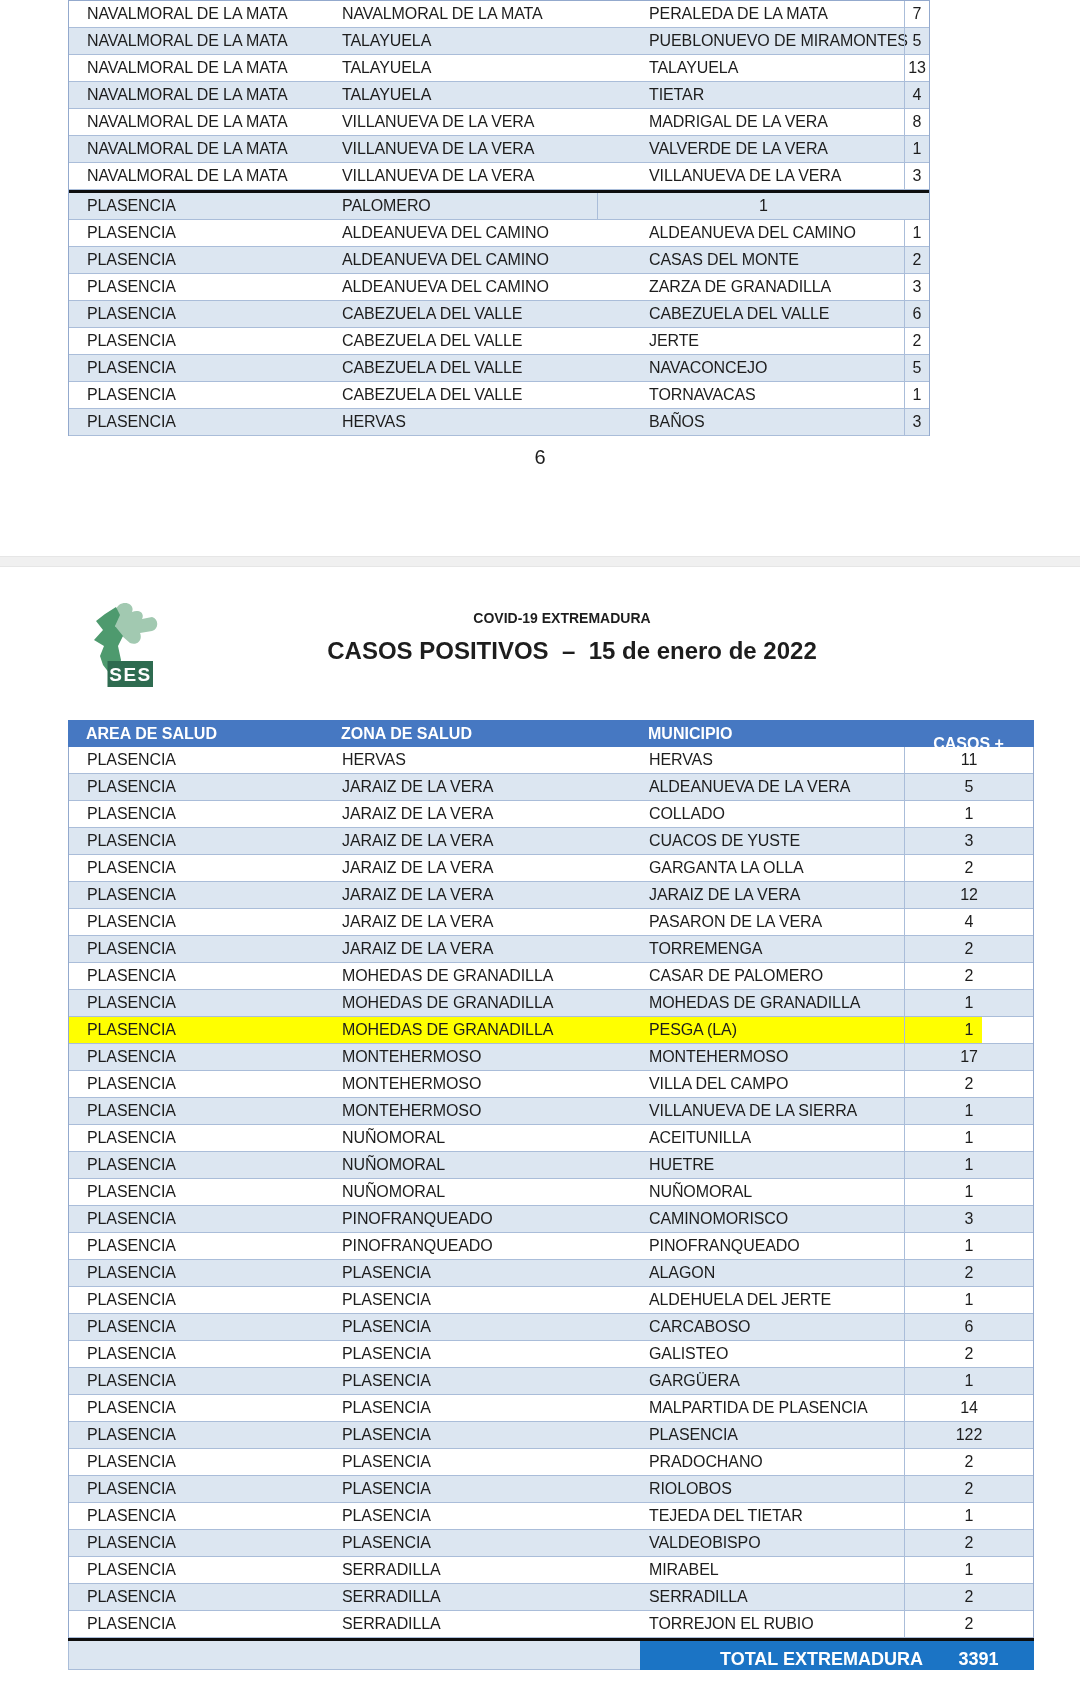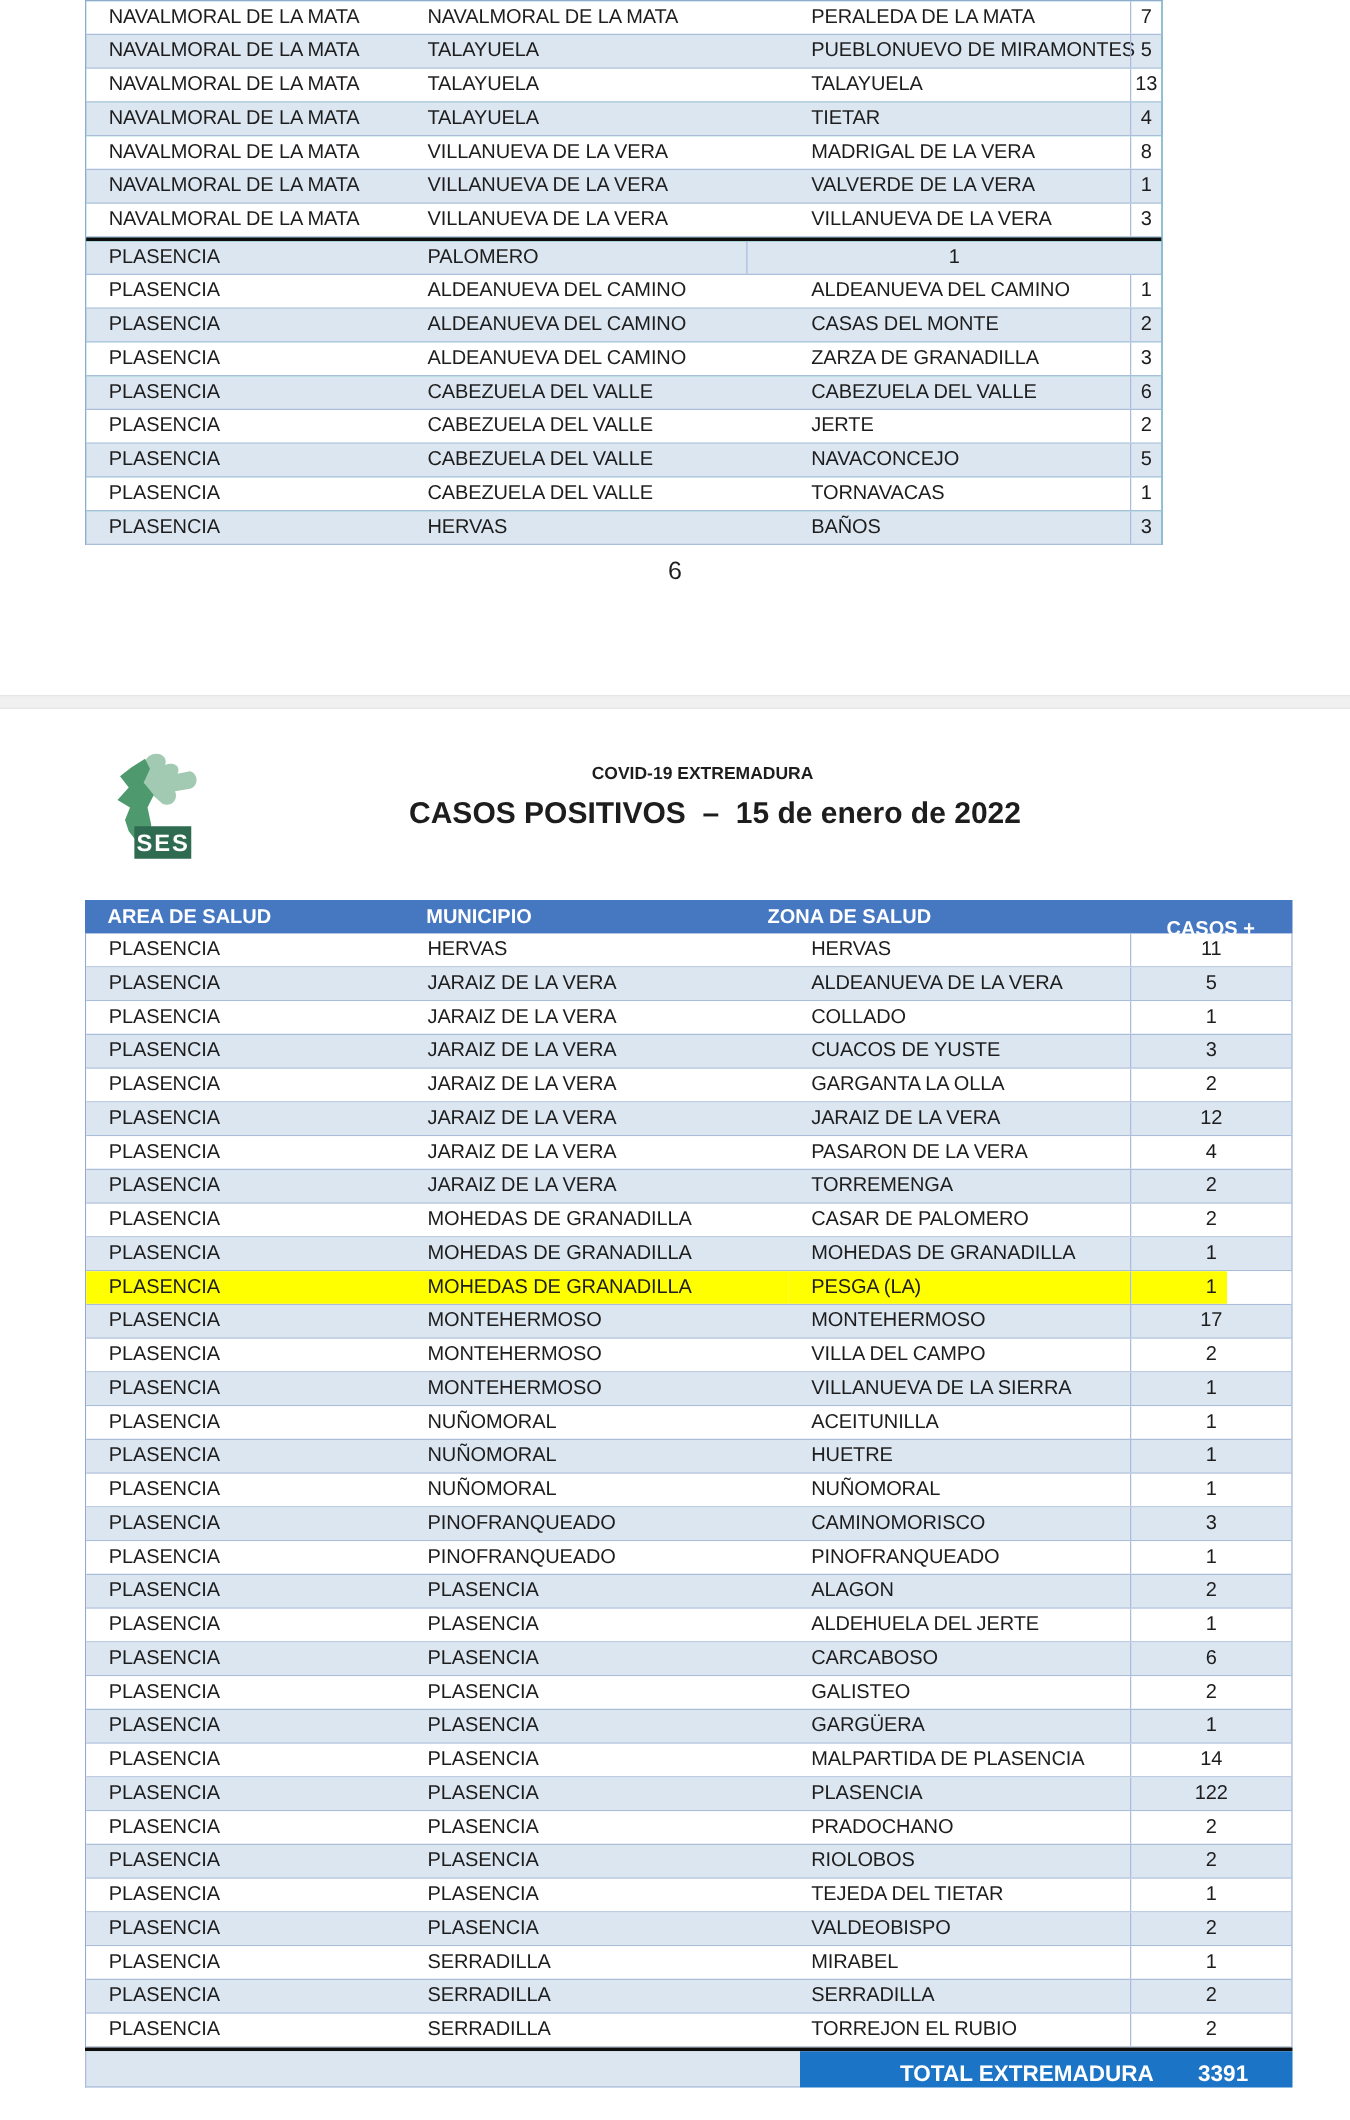--- a/index.html
+++ b/index.html
@@ -13,21 +13,21 @@
   .c{display:flex;align-items:center;font-size:16px;letter-spacing:-0.1px;white-space:pre;box-sizing:border-box;}
   .c1{width:255px;padding-left:18px;}
   .c2{width:307px;padding-left:18px;}
   .c3{width:273px;padding-left:18px;}
   .c4{flex:1;justify-content:center;border-left:1px solid var(--row-border);}
   .black-divider{height:3px;background:var(--divider-black);}
   .t-row.hl .c1,.t-row.hl .c2,.t-row.hl .c3{background:var(--highlight-yellow);}
   .t-row.hl .c4{background:linear-gradient(90deg,var(--highlight-yellow) 60%,#ffffff 60%);}
   
   .tableA{position:absolute;left:68px;top:0;width:862px;box-sizing:border-box;
-    border:1px solid var(--table-border);border-bottom:none;background:#14b8a6;}
+    border:1px solid var(--table-border);border-bottom:none;background:#701a75;}
   
   .page-num{position:absolute;top:446px;left:540px;transform:translateX(-50%);font-size:20px;}
   .page-gap{position:absolute;left:0;top:556px;width:1080px;height:11px;box-sizing:border-box;
     background:var(--separator-gray);border-top:1px solid #e6e6e6;border-bottom:1px solid #e6e6e6;}
   
   .logo{position:absolute;left:88px;top:602px;width:70px;height:86px;}
   .title1{position:absolute;top:610px;left:562px;transform:translateX(-50%);font-size:14px;font-weight:bold;white-space:pre;}
   .title2{position:absolute;top:637px;left:572px;transform:translateX(-50%);font-size:24px;font-weight:bold;white-space:pre;}
   .title3{position:absolute;top:666px;left:593px;transform:translateX(-50%);font-size:19px;white-space:pre;}
   
@@ -164,22 +164,22 @@
       <rect x="19.5" y="59" width="45.5" height="26" fill="#2e6b50"></rect>
       <text x="42.5" y="79" text-anchor="middle" fill="#ffffff" font-weight="bold" font-size="19" letter-spacing="1.5" font-family="Liberation Sans, sans-serif">SES</text>
     </svg>
   </div>
 
   <div class="title1">COVID-19 EXTREMADURA</div>
   <div class="title2">CASOS POSITIVOS  –  15 de enero de 2022</div>
 
   <div class="tableB-head">
     <div class="hc h1">AREA DE SALUD</div>
+    <div class="hc h2">ZONA DE SALUD</div>
     <div class="hc h3">MUNICIPIO</div>
-    <div class="hc h2">ZONA DE SALUD</div>
     <div class="hc h4">CASOS +</div>
   </div>
 
   <div class="tableB">
       <div class="t-row">
         <div class="c c1">PLASENCIA</div>
         <div class="c c2">HERVAS</div>
         <div class="c c3">HERVAS</div>
         <div class="c c4">11</div>
       </div>

